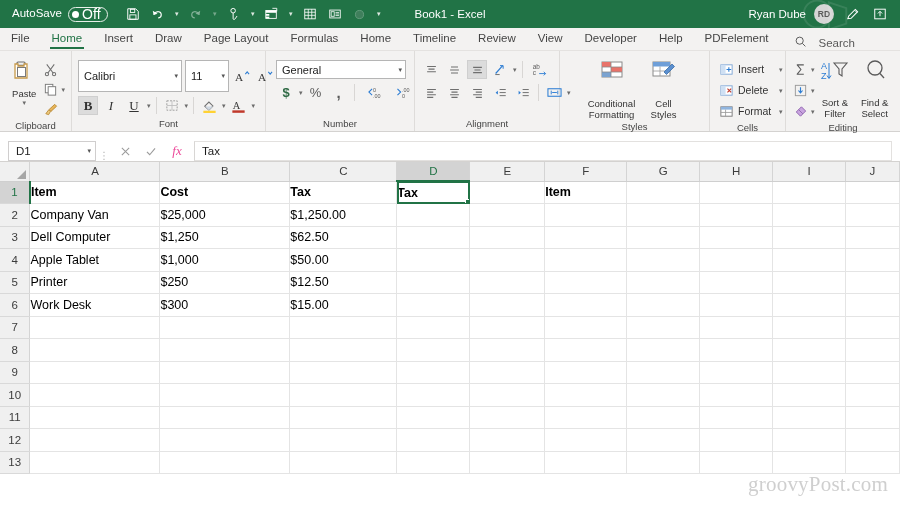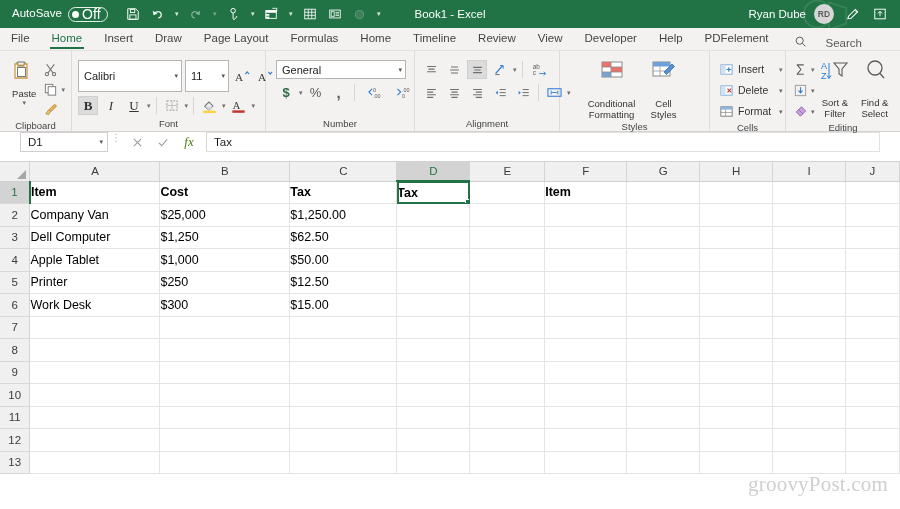--- a/index.html
+++ b/index.html
@@ -94,21 +94,21 @@
     display: flex; align-items: center;
     white-space: nowrap;
   }
   .tab.active { color: #217346; font-weight: normal; position: relative; }
   .tab.active::after {
     content: ""; position: absolute; left: 9px; right: 9px; bottom: 1px;
     height: 2px; background: #217346;
   }
   .tab.file { color: #444; }
   .search-wrap {
-    display: flex; align-items: center; gap: 19px;
+    display: flex; align-items: center; gap: 12px;
     margin-left: 14px; color: #595959; font-size: 11.5px;
   }
 
   
   .ribbon {
     height: 81px;
     background: #f3f2f1;
     display: flex;
     position: relative;
     border-bottom: 1px solid #d4d2d0;
@@ -177,23 +177,23 @@
   .cell-item { display: flex; align-items: center; gap: 3px; height: 20px; font-size: 10.5px; color: #333; }
   .cell-item .nm { min-width: 38px; }
 
   
   .edit-left { display: flex; flex-direction: column; gap: 1px; padding-top: 2px; }
   .edit-item { display: flex; align-items: center; gap: 2px; height: 20px; }
 
   
   .fbar {
     height: 30px; background: #ffffff;
-    display: flex; align-items: flex-start;
+    display: flex; align-items: flex-end;
     border-bottom: 1px solid #d4d2d0;
-    padding: 0 16px;
+    padding: 0 4px;
   }
   .namebox {
     width: 88px; height: 20px; margin-left: 4px;
     background: #ffffff; border: 1px solid #d0cece;
     display: flex; align-items: center; justify-content: space-between;
     padding: 0 4px 0 7px; font-size: 11.5px; color: #222;
   }
   .namebox .nd { font-size: 7px; color: #555; }
   .dots { width: 16px; text-align: center; color: #b3b3b3; font-size: 10px; letter-spacing: 0; }
   .fb-btn { width: 26px; height: 20px; display:flex; align-items:center; justify-content:center; color:#9b9b9b; }
@@ -755,21 +755,21 @@
     <svg width="13" height="13" viewBox="0 0 16 16">
         <path d="M3.5 3.5 12.5 12.5M12.5 3.5 3.5 12.5" stroke="#9b9b9b" stroke-width="1.3"></path>
       </svg>
   </div>
   <div class="fb-btn">
     <svg width="14" height="13" viewBox="0 0 16 16">
         <path d="M3 8.4 6.4 12 13 4.2" fill="none" stroke="#9b9b9b" stroke-width="1.4"></path>
       </svg>
   </div>
   <div class="fb-btn">
-    <span style="font-family:'Liberation Serif',serif;font-style:italic;font-size:13px;color:#4d7c0f;">fx</span>
+    <span style="font-family:'Liberation Serif',serif;font-style:italic;font-size:13px;color:#ec4899;">fx</span>
   </div>
   <div class="fb-input">
     <span>Tax</span>
   </div>
 </div>
 
 <div class="gridwrap">
   <table class="grid">
     <colgroup>
       <col style="width:30px">

